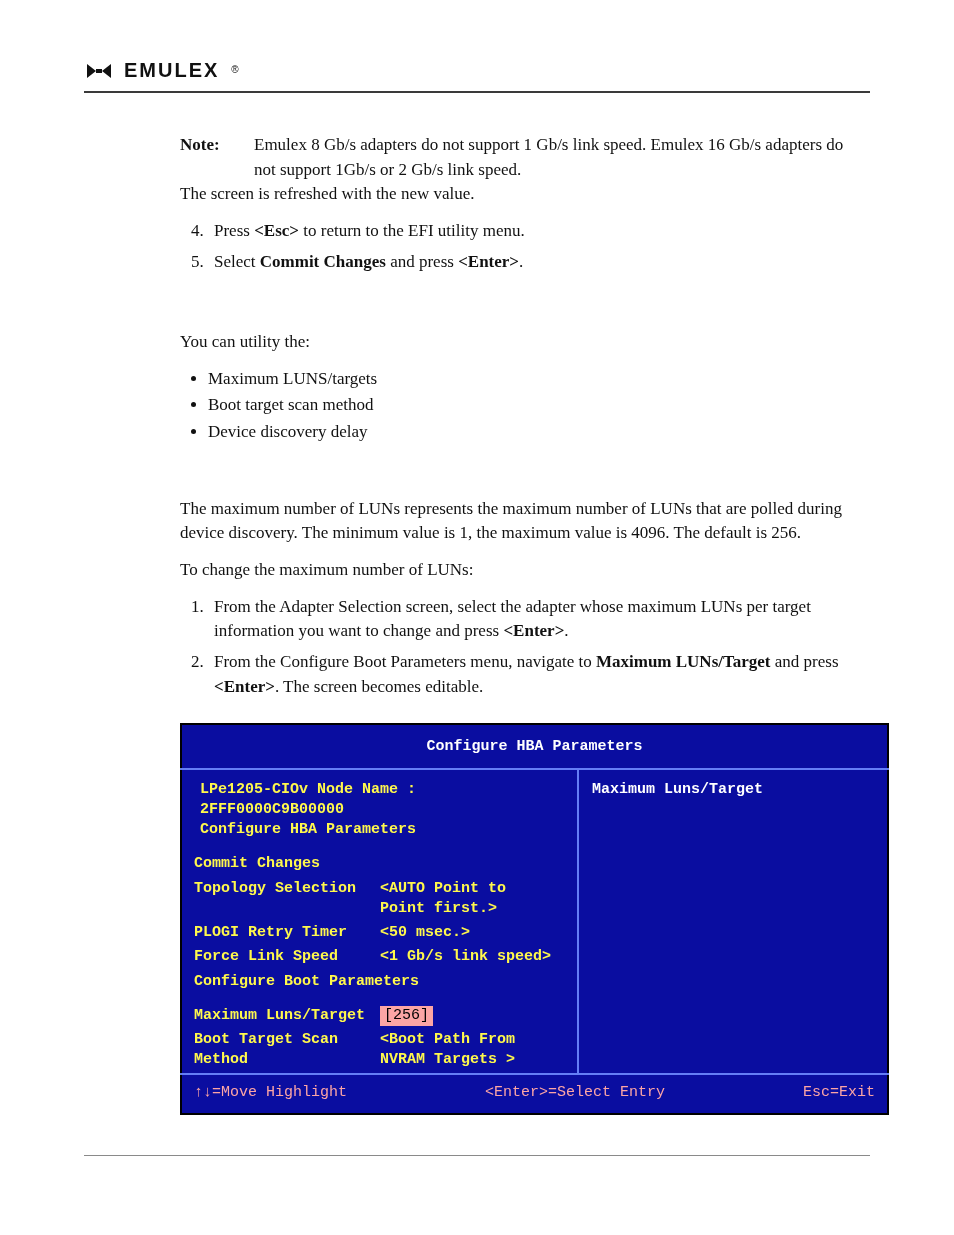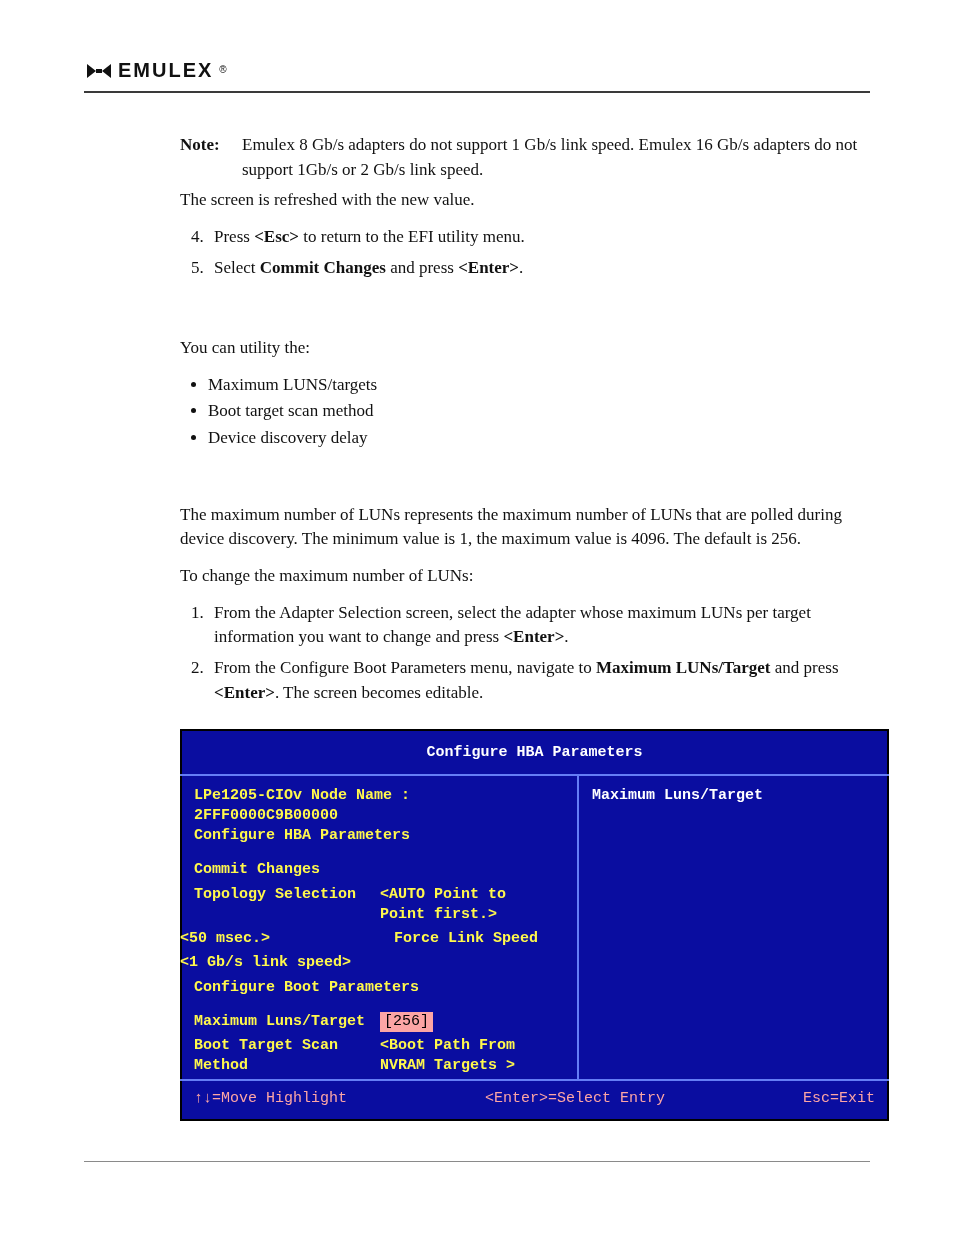--- a/index.html
+++ b/index.html
@@ -1,47 +1,47 @@
 <!DOCTYPE html>
 <html><head>
 <meta charset="utf-8">
 <style>
   :root { --ink:#111; --rule:#3a3a3a; --blue-bg:#0a0da0; --blue-edge:#2a2fd0; --yellow:#fff84c; --red:#ff2d2d; --orange:#ff9a3b; }
   html,body{margin:0;padding:0;background:#fff;color:var(--ink);}
   body{font-family:"Georgia","Times New Roman",serif;font-size:17px;line-height:1.45;}
   .page{width:954px;min-height:1235px;box-sizing:border-box;padding:56px 84px 64px 84px;position:relative;}
-  .brand-row{display:flex;align-items:center;gap:4px;margin-bottom:6px;}
+  .brand-row{display:flex;align-items:center;gap:10px;margin-bottom:6px;}
   .brand-icon svg{display:block;}
   .brand-text{font-family:"Arial Black","Arial",sans-serif;font-weight:900;letter-spacing:2px;font-size:20px;color:#111;}
   .brand-reg{font-family:Arial,sans-serif;font-size:10px;vertical-align:super;color:#111;margin-left:2px;}
   hr.rule{border:none;border-top:2px solid var(--rule);margin:4px 0 40px 0;}
   hr.footer-rule{border:none;border-top:1px solid #8a8a8a;margin:40px 0 0 0;}
   .body-col{margin-left:96px;margin-right:4px;}
-  .note-row{display:flex;gap:6px;margin:0 0 6px 0;}
+  .note-row{display:flex;gap:18px;margin:0 0 0 0;}
   .note-label{font-weight:700;min-width:56px;}
   p{margin:0 0 12px 0;}
   ol.decimal{list-style:decimal;margin:0 0 24px 0;padding-left:28px;}
   ol.decimal>li{margin:0 0 6px 0;padding-left:6px;}
   ul.disc{list-style:disc;margin:0 0 24px 0;padding-left:28px;}
   ul.disc>li{margin:2px 0;}
   b{font-weight:700;}
 
   
   .bios-wrap{margin:18px 0 0 0;}
   .bios{font-family:"Lucida Console","Courier New",monospace;font-size:15px;line-height:1.35;color:#fff;background:var(--blue-bg);box-shadow:0 0 0 2px #000 inset;width:709px;margin:0 auto 0 0;}
   .bios .title{padding:14px 8px 10px 8px;text-align:center;color:#fff;font-weight:700;}
   .bios .hline{height:2px;background:#6f8bff;opacity:.9;}
   .bios .midgrid{display:grid;grid-template-columns:200px 194px 8px 1fr;gap:0;}
   .bios .vline{grid-column:3;background:#6f8bff;opacity:.9;width:2px;margin:0 auto;}
   .bios .rightcol{grid-column:4;padding:10px 14px 8px 10px;color:#fff;font-weight:700;}
   .bios .yellow{color:var(--yellow);font-weight:700;}
   .bios .red{color:var(--red);font-weight:700;}
   .bios .hl{background:#fca5a5;color:#000;padding:0 4px;display:inline-block;}
   .bios .footer{display:flex;justify-content:space-between;padding:8px 14px 12px 14px;color:#fca5a5;}
-  .bios .nodeinfo{grid-column:1 / span 2;padding:10px 14px 2px 14px;}
+  .bios .nodeinfo{grid-column:1 / span 2;padding:10px 14px 2px 14px;margin-left:6px;}
   .bios .spacer{grid-column:1 / span 2;height:10px;}
   .bios .more{grid-column:1 / span 2;padding:2px 14px 10px 14px;}
   .bios .kv-label{padding:2px 0 2px 14px;}
   .bios .kv-val{padding:2px 14px 2px 0;}
 </style>
 </head>
 <body>
 
 <div class="page">
 
@@ -110,20 +110,21 @@
           <div class="vline" style="grid-row:1 / span 30"></div>
           <div class="rightcol" style="grid-row:1 / span 30">Maximum Luns/Target</div>
 
           <div class="spacer"></div>
 
           <div class="kv-label yellow" style="grid-column:1 / span 2">Commit  Changes</div>
 
           <div class="kv-label yellow">Topology Selection</div>
           <div class="kv-val yellow">&lt;AUTO Point to Point first.&gt;</div>
 
+          <div class="kv-label yellow">PLOGI Retry Timer</div>
           <div class="kv-val yellow">&lt;50 msec.&gt;</div>
 
           <div class="kv-label yellow">Force Link Speed</div>
           <div class="kv-val yellow">&lt;1 Gb/s link speed&gt;</div>
 
           <div class="kv-label yellow" style="grid-column:1 / span 2">Configure Boot Parameters</div>
 
           <div class="spacer"></div>
 
           <div class="kv-label yellow">Maximum Luns/Target</div>

